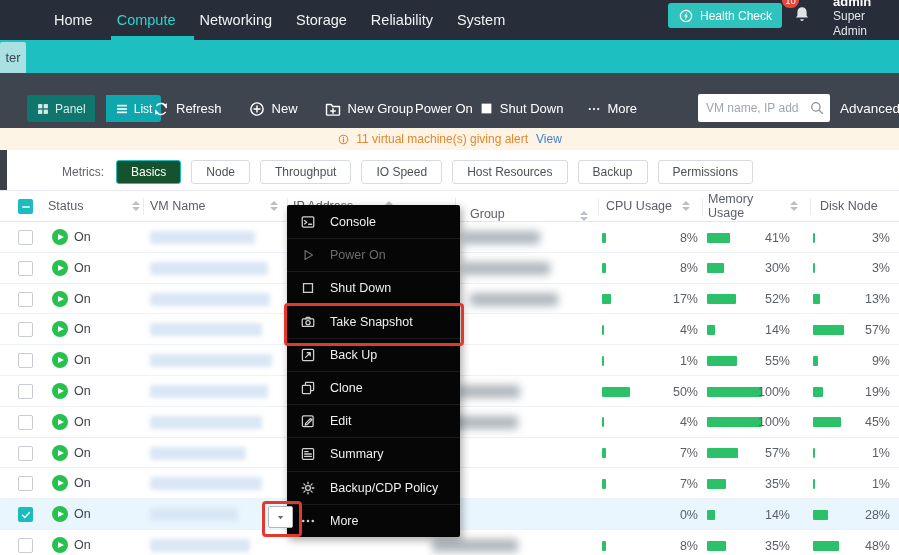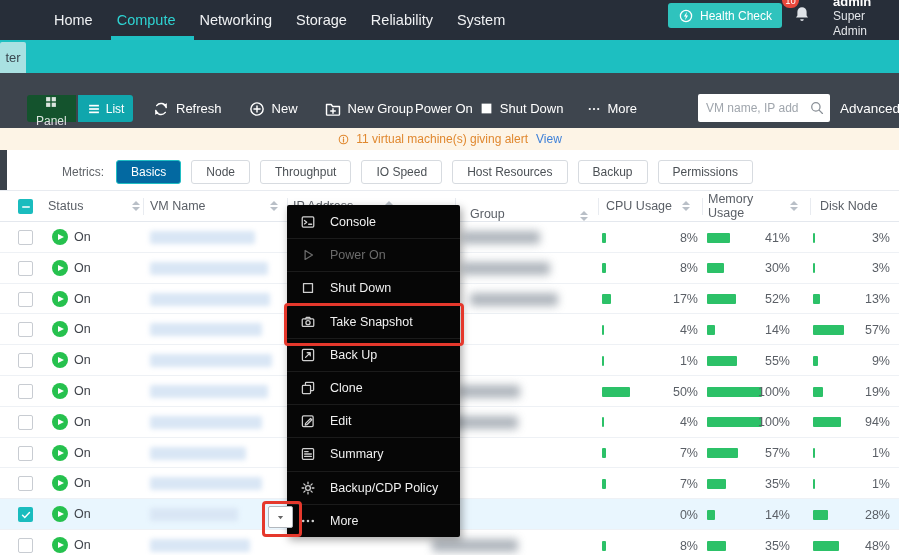--- a/index.html
+++ b/index.html
@@ -25,21 +25,21 @@
 
   
   .tealbar{position:absolute;left:0;top:40px;width:899px;height:33px;background:#1dbfc1;}
   .tab{position:absolute;left:0;top:2px;width:26px;height:31px;background:#a9e1e2;color:#3a4750;font-size:13px;
     display:flex;align-items:center;justify-content:center;border-radius:2px 2px 0 0;cursor:pointer;}
 
   
   .toolbar{position:absolute;left:0;top:73px;width:899px;height:55px;background:#3e454e;color:#fff;}
   .view-toggle{position:absolute;left:27px;top:22px;height:27px;display:flex;}
   .vt-btn{height:27px;display:flex;align-items:center;gap:5px;padding:0 9px;font-size:12px;cursor:pointer;box-sizing:border-box;}
-  .vt-btn.inactive{background:#14532d;color:rgba(255,255,255,.85);border-radius:3px 0 0 3px;margin-right:2px;flex-direction:column;}
+  .vt-btn.inactive{background:#0f766e;color:rgba(255,255,255,.85);border-radius:3px 0 0 3px;margin-right:11px;}
   .vt-btn.active{background:#10a6ad;color:#fff;border-radius:0 3px 3px 0;}
   .tb-group{position:absolute;top:22px;height:27px;display:flex;align-items:center;}
   .tb-item{display:flex;align-items:center;gap:6px;font-size:13px;color:#fff;cursor:pointer;white-space:nowrap;}
   .search-box{position:absolute;left:698px;top:21px;width:132px;height:28px;background:#fff;border-radius:2px;}
   .search-box input{position:absolute;left:0;top:0;width:100%;height:100%;border:none;outline:none;background:transparent;
     padding:0 28px 0 8px;font-size:12px;color:#333;font-family:inherit;box-sizing:border-box;}
   .search-box input::placeholder{color:#a0a6ad;}
   .s-icon{position:absolute;right:5px;top:6px;color:#8a9097;}
   .advanced{position:absolute;left:840px;top:21px;height:28px;display:flex;align-items:center;gap:7px;font-size:13.5px;color:#fff;cursor:pointer;}
 
@@ -48,21 +48,21 @@
     justify-content:center;gap:6px;font-size:12px;color:#e0882f;}
   .alertbar .icn{color:#e0882f;}
   .view-link{color:#3f81d8;margin-left:2px;cursor:pointer;text-decoration:none;}
 
   
   .sliver{position:absolute;left:0;top:150px;width:7px;height:405px;background:#3a414a;}
   .metrics{position:absolute;left:62px;top:160px;height:24px;display:flex;align-items:center;gap:10px;}
   .m-label{font-size:12px;color:#5f6368;margin-right:2px;}
   .pill{height:24px;line-height:22px;padding:0 14px;border:1px solid #d7dbe0;border-radius:3px;background:#fff;color:#4c5156;
     font-size:12px;box-sizing:border-box;cursor:pointer;}
-  .pill.active{background:#0369a1;border-color:#1fbec3;color:#fff;}
+  .pill.active{background:#14532d;border-color:#1fbec3;color:#fff;}
 
   
   .thead{position:absolute;left:0;top:190px;width:899px;height:32px;background:#fff;border-top:1px solid #e8ebf0;
     border-bottom:1px solid #e4e8ee;box-sizing:border-box;}
   .h-cell{position:absolute;top:0;height:30px;display:flex;align-items:center;justify-content:space-between;
     font-size:12.5px;color:#5a5f66;cursor:pointer;}
   .h-sep{position:absolute;top:7px;height:17px;width:1px;background:#e8ebf0;}
   .sort{display:flex;flex-direction:column;gap:2px;}
   .sort i{display:block;width:0;height:0;border-left:4px solid transparent;border-right:4px solid transparent;}
   .sort .up{border-bottom:4px solid #b9bfc7;}
@@ -382,21 +382,21 @@
         <span class="cbx off"></span>
         <span class="st-dot"></span>
         <span class="st-label">On</span>
         <span class="redact" style="left: 150px; width: 112px;"></span>
         <span class="gblob" style="left: 445px; width: 73px;"></span>
         <span class="ubar" style="left: 602px; width: 2px;"></span>
         <span class="uval" style="left: 655px; width: 43px;">4%</span>
         <span class="ubar" style="left: 707px; width: 55px;"></span>
         <span class="uval" style="left: 745px; width: 45px;">100%</span>
         <span class="ubar" style="left: 813px; width: 28px;"></span>
-        <span class="uval" style="left: 845px; width: 45px;">94%</span>
+        <span class="uval" style="left: 845px; width: 45px;">45%</span>
       </div>
       <div class="row" style="top: 437.6px; height: 30.8px;">
         <span class="cbx off"></span>
         <span class="st-dot"></span>
         <span class="st-label">On</span>
         <span class="redact" style="left: 150px; width: 96px;"></span>
         <span class="ubar" style="left: 602px; width: 4px;"></span>
         <span class="uval" style="left: 655px; width: 43px;">7%</span>
         <span class="ubar" style="left: 707px; width: 31px;"></span>
         <span class="uval" style="left: 745px; width: 45px;">57%</span>

